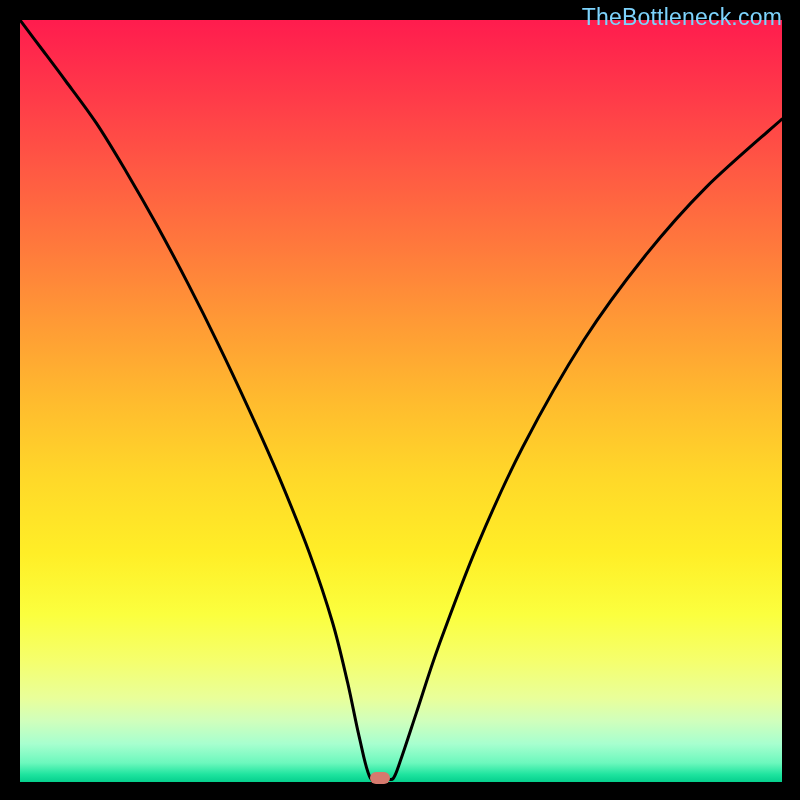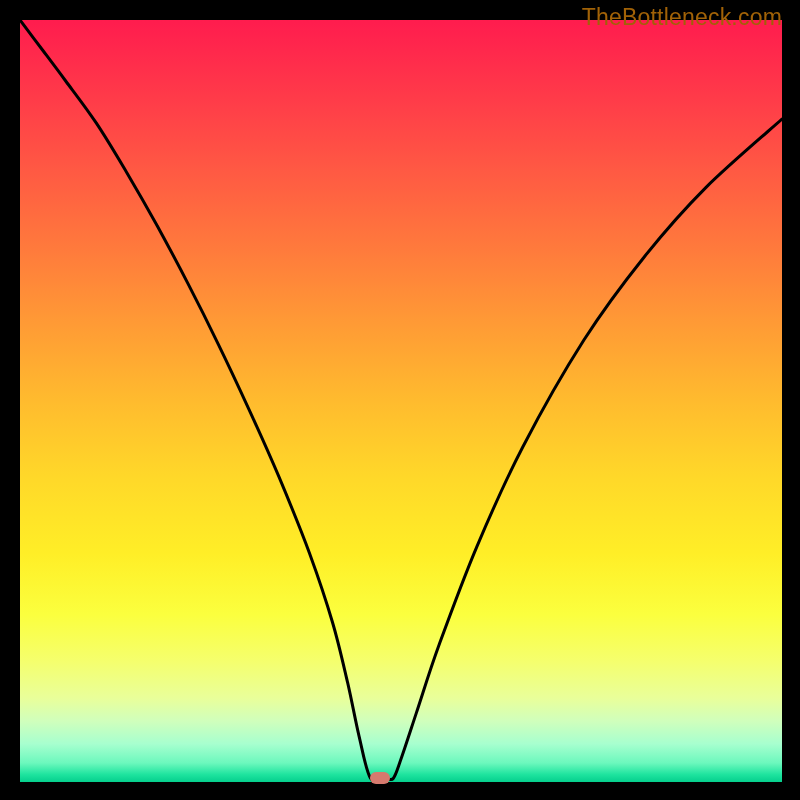--- a/index.html
+++ b/index.html
@@ -14,21 +14,21 @@
   .frame {
     position: relative;
     width: 800px;
     height: 800px;
     background: #000;
   }
   .watermark {
     position: absolute;
     top: 4px;
     right: 18px;
-    color: #a16207;
+    color: #7dd3fc;
     font-size: 23px;
     font-weight: 500;
     letter-spacing: 0.2px;
     z-index: 4;
   }
   .plot-outer {
     position: absolute;
     left: 20px;
     top: 20px;
     width: 762px;

